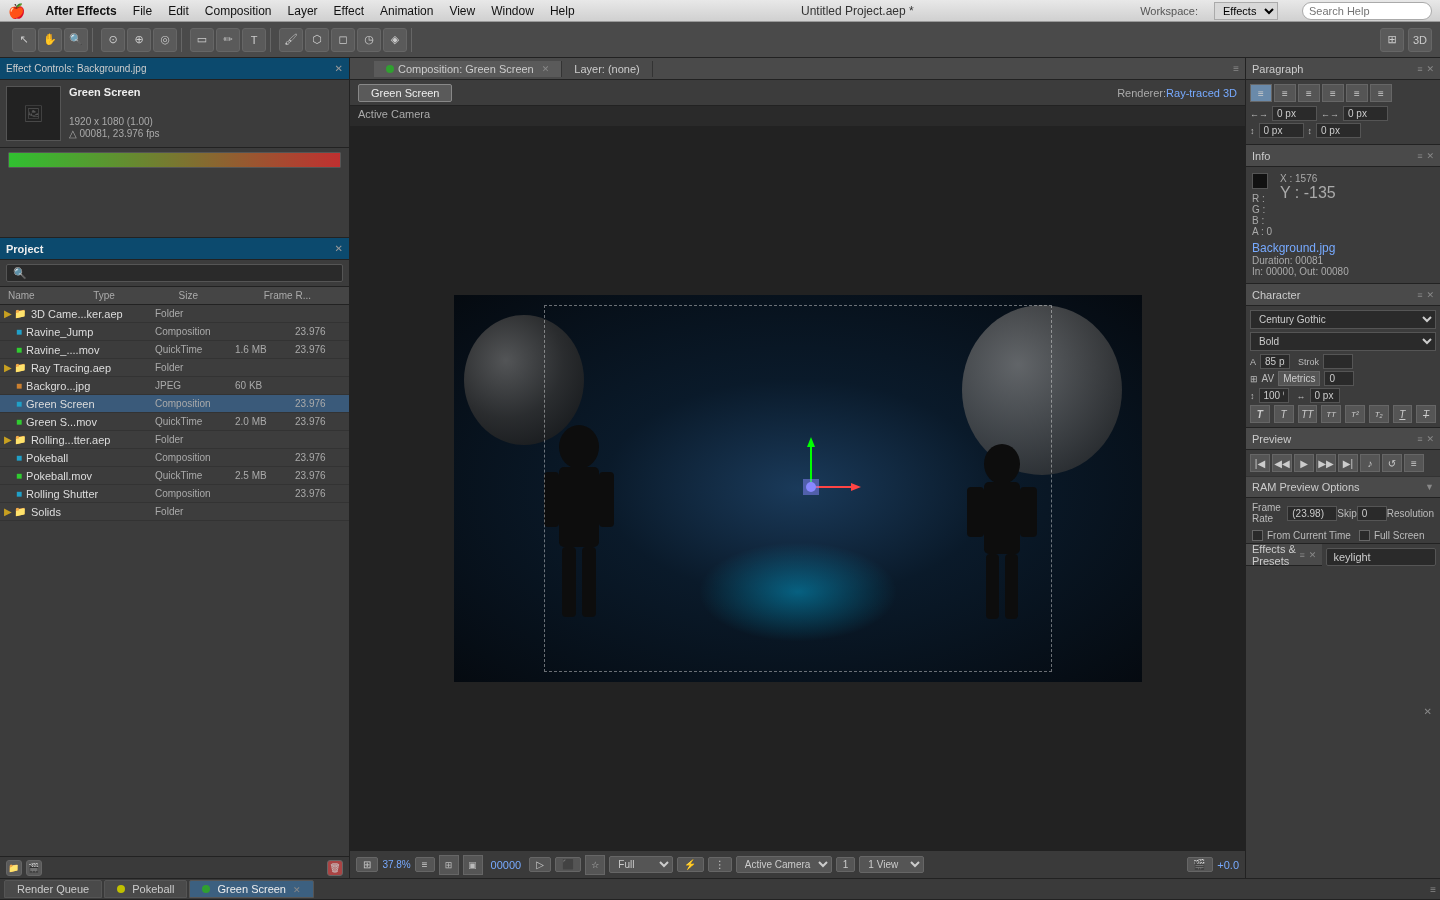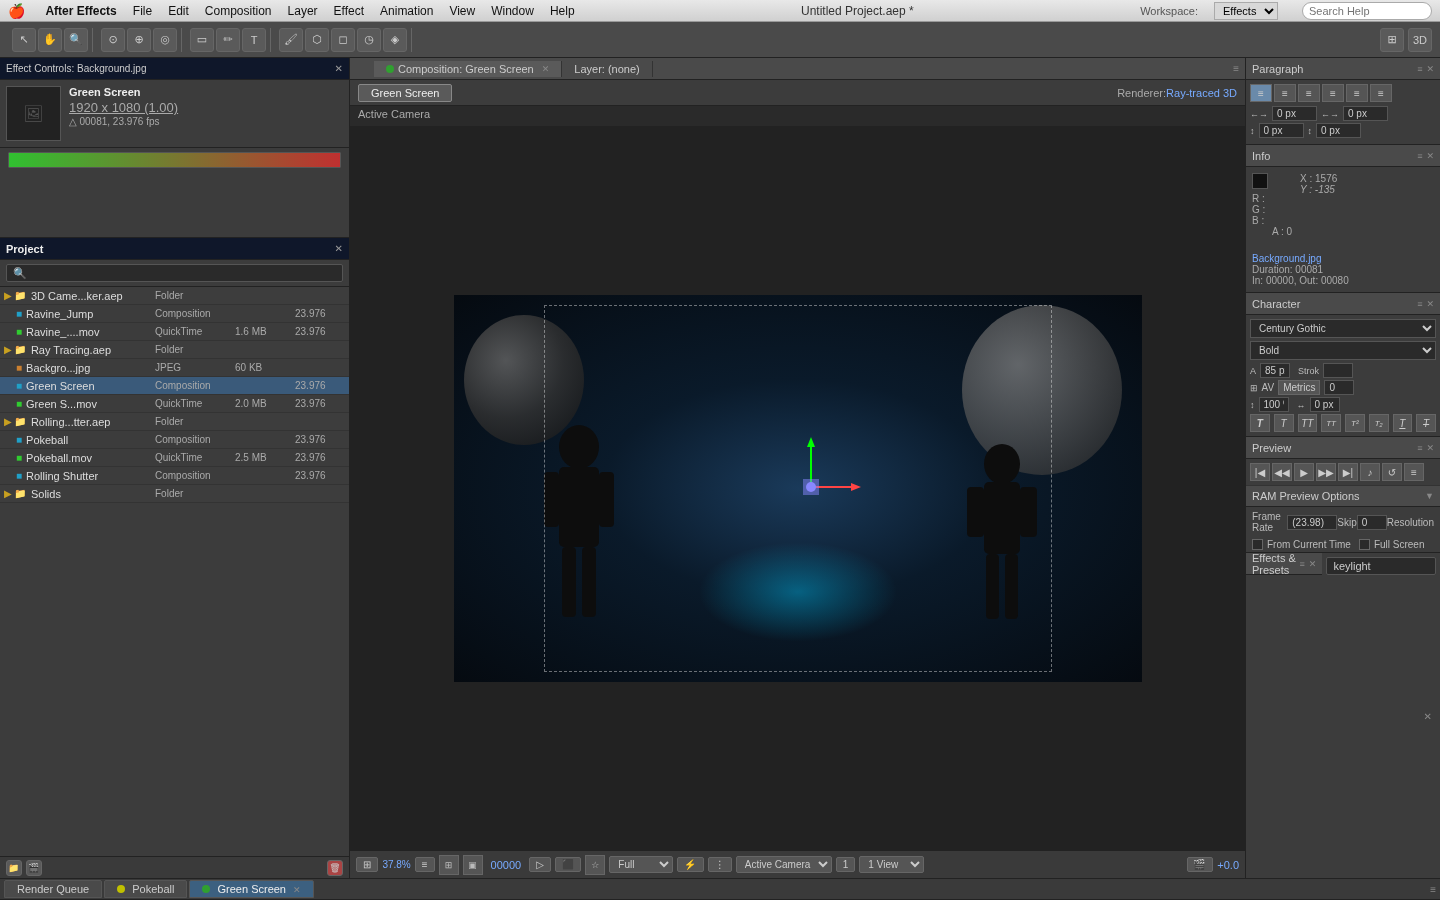--- a/index.html
+++ b/index.html
@@ -14,21 +14,21 @@
     
     #toolbar { display: flex; align-items: center; height: 36px; background: #4a4a4a; border-bottom: 1px solid #222; padding: 0 8px; gap: 4px; }
     .toolbar-group { display: flex; align-items: center; gap: 2px; padding: 0 4px; border-right: 1px solid #666; }
     .toolbar-btn { width: 24px; height: 24px; background: #5a5a5a; border: 1px solid #666; border-radius: 3px; display: flex; align-items: center; justify-content: center; cursor: pointer; color: #ccc; font-size: 11px; }
 
     
     #main { display: flex; height: calc(900px - 22px - 36px - 22px); }
 
     
     #left-panel { width: 350px; min-width: 350px; background: #3c3c3c; border-right: 1px solid #222; display: flex; flex-direction: column; }
-    .panel-header { display: flex; align-items: center; height: 22px; background: #0f172a; border-bottom: 1px solid #222; padding: 0 6px; font-size: 11px; color: #ccc; }
+    .panel-header { display: flex; align-items: center; height: 22px; background: #0c4a6e; border-bottom: 1px solid #222; padding: 0 6px; font-size: 11px; color: #ccc; }
     .panel-close { margin-left: auto; cursor: pointer; color: #999; font-size: 10px; }
 
     
     #effect-controls { height: 180px; border-bottom: 1px solid #222; }
 
     
     #project-panel { flex: 1; overflow: hidden; display: flex; flex-direction: column; }
     .search-bar { padding: 4px 6px; border-bottom: 1px solid #222; }
     .search-bar input { width: 100%; background: #2a2a2a; border: 1px solid #555; color: #ccc; padding: 2px 6px; border-radius: 2px; font-size: 11px; }
     .file-list { flex: 1; overflow-y: auto; }
@@ -196,36 +196,42 @@
       <div class="panel-header">
         <span style="font-size:10px; color:#ccc;">Effect Controls: Background.jpg</span>
         <span class="panel-close">✕</span>
       </div>
       <div style="display:flex; padding:6px; border-bottom:1px solid #222;">
         <div style="width:55px; height:55px; background:#1a1a1a; border:1px solid #555; margin-right:8px; flex-shrink:0;">
           <div style="width:100%;height:100%;background:#222; display:flex; align-items:center; justify-content:center; color:#555; font-size:16px;">🖼</div>
         </div>
         <div>
           <div style="color:#eee; font-size:11px; font-weight:bold;">Green Screen</div>
-          <div style="color:#aaa; font-size:13px; margin-top:2px;text-decoration:underline;">1920 x 1080 (1.00)</div>
+          <div style="color:#aaa; font-size:10px; margin-top:18px;">1920 x 1080 (1.00)</div>
           <div style="color:#aaa; font-size:10px; margin-top:1px;">△ 00081, 23.976 fps</div>
         </div>
       </div>
       <div style="padding:4px 8px;">
         <div style="height:16px; background:linear-gradient(to right, #30c030, #c03030); border:1px solid #555; border-radius:1px;"></div>
       </div>
     </div>
 
     <div id="project-panel">
       <div class="panel-header">
         <span style="font-weight:bold; color:#eee;">Project</span>
         <span class="panel-close">✕</span>
       </div>
       <div class="search-bar">
         <input type="text" placeholder="🔍" style="width: 100%; background: rgb(42, 42, 42); border: 1px solid rgb(85, 85, 85); color: rgb(204, 204, 204); padding: 2px 6px; font-size: 11px; border-radius: 2px;">
+      </div>
+      <div class="file-list-header">
+        <div class="col">Name</div>
+        <div class="col col-type">Type</div>
+        <div class="col col-size">Size</div>
+        <div class="col col-fps">Frame R...</div>
       </div>
       <div class="file-list">
 
         <div class="file-row folder">
           <span class="icon folder-icon">▶ 📁</span>
           <span class="name">3D Came...ker.aep</span>
           <span class="type">Folder</span>
           <span class="size"></span>
           <span class="fps"></span>
         </div>
@@ -454,28 +460,28 @@
         <span style="margin-left:auto; color:#888; cursor:pointer; font-size:9px;">≡</span>
         <span style="color:#888; cursor:pointer; font-size:9px; margin-left:4px;">✕</span>
       </div>
       <div class="info-content">
         <div style="display:flex; gap:8px;">
           <div>
             <div class="color-swatch"></div>
             <div style="font-size:10px; color:#aaa;">R :</div>
             <div style="font-size:10px; color:#aaa;">G :</div>
             <div style="font-size:10px; color:#aaa;">B :</div>
-            <div style="font-size:10px; color:#aaa;margin-left:20px;">A : 0</div>
+            <div style="font-size:10px; color:#aaa;">A : 0</div>
           </div>
           <div>
             <div style="font-size:10px; color:#aaa;">X : 1576</div>
-            <div style="font-size:10px; color:#aaa;font-style:italic;">Y : -135</div>
+            <div style="font-size:16px; color:#aaa;">Y : -135</div>
           </div>
         </div>
-        <div style="color:#7af; font-size:10px; margin-top:16px;">Background.jpg</div>
+        <div style="color:#7af; font-size:12px; margin-top:4px;">Background.jpg</div>
         <div style="color:#aaa; font-size:10px;">Duration: 00081</div>
         <div style="color:#aaa; font-size:10px;">In: 00000, Out: 00080</div>
       </div>
     </div>
 
     <div id="character-panel">
       <div class="rp-header">
         <span>Character</span>
         <span style="margin-left:auto; color:#888; cursor:pointer; font-size:9px;">≡</span>
         <span style="color:#888; cursor:pointer; font-size:9px; margin-left:4px;">✕</span>

